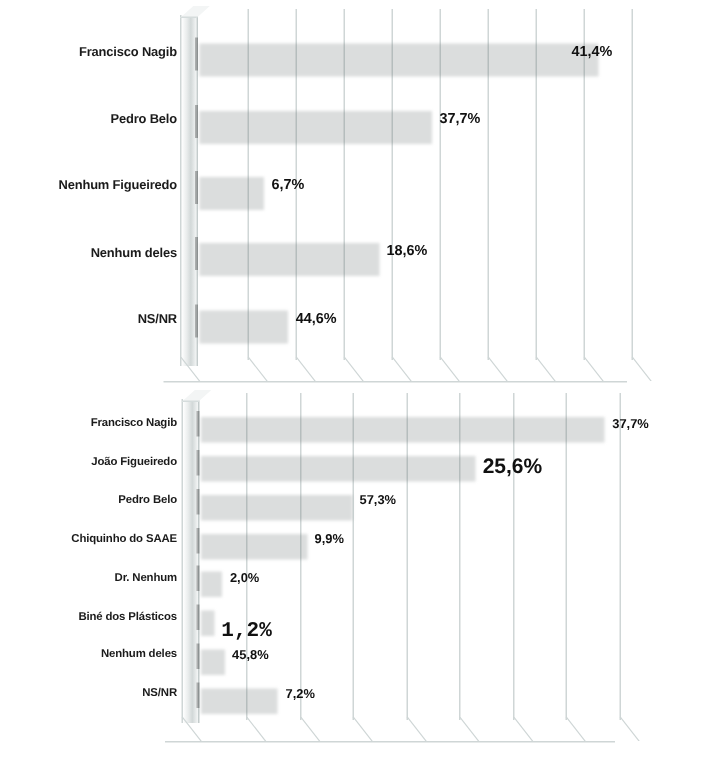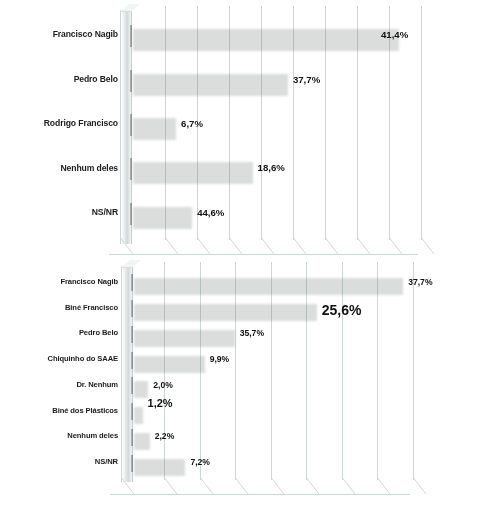--- a/index.html
+++ b/index.html
@@ -67,21 +67,21 @@
 </head>
 <body>
 
 <div class="page">
 
   <div class="chart" id="chart1">
     <div class="plotwrap">
       <div class="labels">
           <div class="lbl" style="top: 29.492px; font-size: 8.6px;">Francisco Nagib</div>
           <div class="lbl" style="top: 73.892px; font-size: 8.6px;">Pedro Belo</div>
-          <div class="lbl" style="top: 118.292px; font-size: 8.6px;">Rodrigo Francisco</div>
+          <div class="lbl" style="top: 118.292px; font-size: 8.6px;">Nenhum Figueiredo</div>
           <div class="lbl" style="top: 162.692px; font-size: 8.6px;">Nenhum deles</div>
           <div class="lbl" style="top: 207.092px; font-size: 8.6px;">NS/NR</div>
         </div>
       <div class="gridlayer">
           <div class="wall" style="left: 120px; top: 10px; width: 10px; height: 234px;"></div>
           <div class="wall-top" style="left: 120px; top: 4px; width: 11px; height: 7px; transform: skewX(-48deg); transform-origin: left bottom;"></div>
           <div class="grid" style="left: 165px; top: 6px; height: 234px;"></div>
           <div class="gridfoot" style="left: 165px; top: 238px; height: 16px; transform: skewX(38deg);"></div>
           <div class="grid" style="left: 197px; top: 6px; height: 234px;"></div>
           <div class="gridfoot" style="left: 197px; top: 238px; height: 16px; transform: skewX(38deg);"></div>
@@ -139,21 +139,21 @@
           </div>
           <div class="val" style="left: 197.156px; top: 206.888px; font-size: 9.6px;">44,6%</div>
         </div>
     </div>
   </div>
 
   <div class="chart" id="chart2">
     <div class="plotwrap">
       <div class="labels">
           <div class="lbl" style="top: 18.947px; font-size: 7.6px;">Francisco Nagib</div>
-          <div class="lbl" style="top: 44.697px; font-size: 7.6px;">Biné Francisco</div>
+          <div class="lbl" style="top: 44.697px; font-size: 7.6px;">João Figueiredo</div>
           <div class="lbl" style="top: 70.447px; font-size: 7.6px;">Pedro Belo</div>
           <div class="lbl" style="top: 96.197px; font-size: 7.6px;">Chiquinho do SAAE</div>
           <div class="lbl" style="top: 121.947px; font-size: 7.6px;">Dr. Nenhum</div>
           <div class="lbl" style="top: 147.697px; font-size: 7.6px;">Biné dos Plásticos</div>
           <div class="lbl" style="top: 173.447px; font-size: 7.6px;">Nenhum deles</div>
           <div class="lbl" style="top: 199.197px; font-size: 7.6px;">NS/NR</div>
         </div>
       <div class="gridlayer">
           <div class="wall" style="left: 121px; top: 8px; width: 10px; height: 216px;"></div>
           <div class="wall-top" style="left: 121px; top: 2px; width: 11px; height: 7px; transform: skewX(-48deg); transform-origin: left bottom;"></div>
@@ -190,49 +190,49 @@
             <div class="cap" style="background: rgb(128, 22, 43);"></div>
             <div class="topface" style="background: rgb(157, 27, 53);"></div>
           </div>
           <div class="val" style="left: 321.784px; top: 44.433px; font-size: 14px;">25,6%</div>
           <div class="barshadow" style="left: 134px; top: 71.875px; width: 100.674px; height: 17px;"></div>
           <div class="barrow" style="left: 131px; top: 67.875px; width: 100.674px; height: 17px;">
             <div class="bar" style="background: linear-gradient(rgb(179, 225, 104) 0%, rgb(154, 215, 53) 22%, rgb(140, 210, 26) 55%, rgb(126, 189, 23) 100%);"></div>
             <div class="cap" style="background: rgb(98, 147, 18);"></div>
             <div class="topface" style="background: rgb(120, 181, 22);"></div>
           </div>
-          <div class="val" style="left: 239.674px; top: 70.183px; font-size: 8.6px;">35,7%</div>
+          <div class="val" style="left: 239.674px; top: 70.183px; font-size: 8.6px;">57,3%</div>
           <div class="barshadow" style="left: 134px; top: 97.625px; width: 70.686px; height: 17px;"></div>
           <div class="barrow" style="left: 131px; top: 93.625px; width: 70.686px; height: 17px;">
             <div class="bar" style="background: linear-gradient(rgb(160, 139, 225) 0%, rgb(128, 100, 215) 22%, rgb(111, 79, 210) 55%, rgb(100, 71, 189) 100%);"></div>
             <div class="cap" style="background: rgb(78, 55, 147);"></div>
             <div class="topface" style="background: rgb(95, 68, 181);"></div>
           </div>
           <div class="val" style="left: 209.686px; top: 95.933px; font-size: 8.6px;">9,9%</div>
           <div class="barshadow" style="left: 134px; top: 123.375px; width: 14.28px; height: 17px;"></div>
           <div class="barrow" style="left: 131px; top: 119.375px; width: 14.28px; height: 17px;">
             <div class="bar" style="background: linear-gradient(rgb(122, 217, 217) 0%, rgb(77, 204, 204) 22%, rgb(53, 197, 197) 55%, rgb(48, 177, 177) 100%);"></div>
             <div class="cap" style="background: rgb(37, 138, 138);"></div>
             <div class="topface" style="background: rgb(46, 169, 169);"></div>
           </div>
           <div class="val" style="left: 153.28px; top: 121.683px; font-size: 8.6px;">2,0%</div>
           <div class="barshadow" style="left: 134px; top: 149.125px; width: 8.568px; height: 17px;"></div>
           <div class="barrow" style="left: 131px; top: 145.125px; width: 8.568px; height: 17px;">
             <div class="bar" style="background: linear-gradient(rgb(240, 167, 103) 0%, rgb(235, 138, 52) 22%, rgb(232, 122, 24) 55%, rgb(209, 110, 22) 100%);"></div>
             <div class="cap" style="background: rgb(162, 85, 17);"></div>
             <div class="topface" style="background: rgb(200, 105, 21);"></div>
           </div>
-          <div class="val" style="left: 147.568px; top: 139px; font-size: 11px;">1,2%</div>
+          <div class="val" style="left: 147.568px; top: 155px; font-size: 14px; font-family: Liberation Mono, monospace;">1,2%</div>
           <div class="barshadow" style="left: 134px; top: 174.875px; width: 15.708px; height: 17px;"></div>
           <div class="barrow" style="left: 131px; top: 170.875px; width: 15.708px; height: 17px;">
             <div class="bar" style="background: linear-gradient(rgb(191, 218, 245) 0%, rgb(170, 206, 242) 22%, rgb(158, 199, 240) 55%, rgb(142, 179, 216) 100%);"></div>
             <div class="cap" style="background: rgb(111, 139, 168);"></div>
             <div class="topface" style="background: rgb(136, 171, 206);"></div>
           </div>
-          <div class="val" style="left: 154.708px; top: 173.183px; font-size: 8.6px;">2,2%</div>
+          <div class="val" style="left: 154.708px; top: 173.183px; font-size: 8.6px;">45,8%</div>
           <div class="barshadow" style="left: 134px; top: 200.625px; width: 51.408px; height: 17px;"></div>
           <div class="barrow" style="left: 131px; top: 196.625px; width: 51.408px; height: 17px;">
             <div class="bar" style="background: linear-gradient(rgb(240, 188, 208) 0%, rgb(235, 166, 193) 22%, rgb(232, 154, 184) 55%, rgb(209, 139, 166) 100%);"></div>
             <div class="cap" style="background: rgb(162, 108, 129);"></div>
             <div class="topface" style="background: rgb(200, 132, 158);"></div>
           </div>
           <div class="val" style="left: 190.408px; top: 198.933px; font-size: 8.6px;">7,2%</div>
         </div>
     </div>
   </div>

